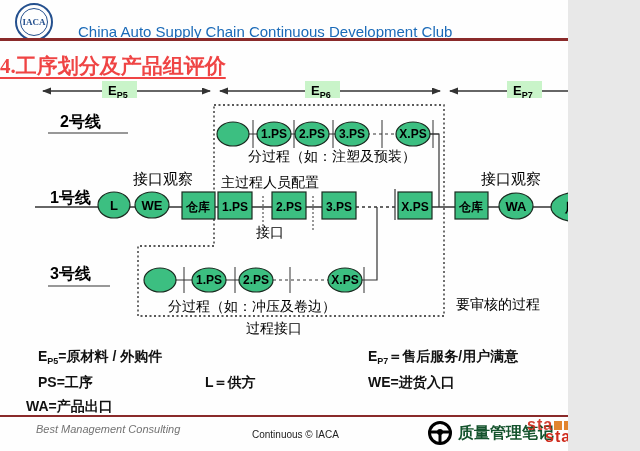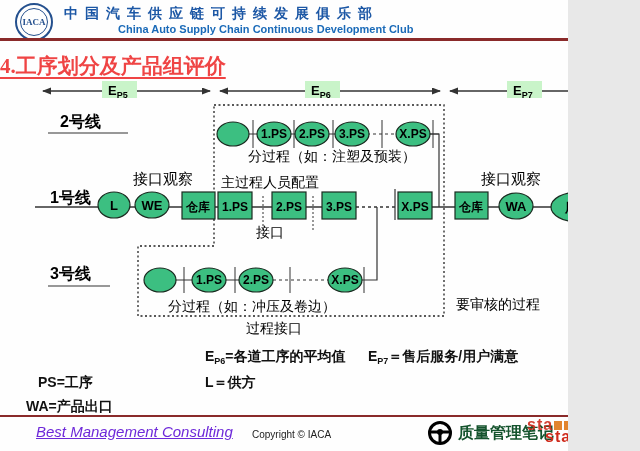--- a/index.html
+++ b/index.html
@@ -5,21 +5,21 @@
   html,body{margin:0;padding:0;background:#e8e8e8;}
   .slide{position:relative;width:568px;height:451px;background:#fefefe;overflow:hidden;
          font-family:"Liberation Sans",sans-serif;color:#111;}
   
   .hdr-rule{position:absolute;left:0;top:38px;width:632px;height:3px;background:#8a2a2a;}
   .logo{position:absolute;left:15px;top:3px;width:34px;height:34px;border:2px solid #24508e;
         border-radius:50%;display:flex;align-items:center;justify-content:center;}
   .logo-inner{width:26px;height:26px;border:1px solid #24508e;border-radius:50%;display:flex;
         align-items:center;justify-content:center;font:bold 9px "Liberation Serif",serif;color:#24508e;}
   .hdr-cn{position:absolute;left:64px;top:5px;font-size:14px;font-weight:bold;color:#1c57a5;letter-spacing:7px;white-space:nowrap;}
-  .hdr-en{position:absolute;left:78px;top:23px;font-size:11px;font-weight:bold;color:#1a6ab8;white-space:nowrap;margin-left:40px;}
+  .hdr-en{position:absolute;left:78px;top:23px;font-size:15px;font-weight:normal;color:#1a6ab8;white-space:nowrap;}
   
   .page-title{position:absolute;left:0;top:52px;width:100%;text-align:left;font-family:"Liberation Serif",serif;
         font-size:21px;font-weight:600;color:#ef4444;text-decoration:underline;text-underline-offset:4px;}
   
   svg.diagram{position:absolute;left:0;top:0;width:640px;height:451px;}
   .shape{fill:#3cbf81;stroke:#1a2b20;stroke-width:1.2;}
   .lbl{font:bold 12px "Liberation Sans",sans-serif;fill:#000;text-anchor:middle;}
   .lblbig{font:bold 13px "Liberation Sans",sans-serif;fill:#000;text-anchor:middle;}
   .cap{font:14px "Liberation Sans",sans-serif;fill:#000;text-anchor:middle;}
   .cap15{font:15px "Liberation Sans",sans-serif;fill:#000;text-anchor:middle;}
@@ -29,41 +29,40 @@
   .wire{stroke:#333;stroke-width:1.5;fill:none;}
   .wire1{stroke:#333;stroke-width:1.2;fill:none;}
   .dash{stroke-dasharray:3 3;}
   .dots{stroke-dasharray:2 2.5;}
   .ephl{fill:#c9f4c9;}
   
   .legend-item{position:absolute;font-size:14px;font-weight:bold;white-space:nowrap;}
   .legend-item .sub{font-size:9px;vertical-align:-3px;}
   
   .ftr-rule{position:absolute;left:0;top:415px;width:640px;height:2px;background:#8a2a2a;}
-  .ftr-left{position:absolute;left:36px;top:423px;font-size:15px;font-style:italic;color:#6d28d9;text-decoration:underline;}
+  .ftr-left{position:absolute;left:36px;top:423px;font-size:11px;font-style:italic;color:#737373;}
   .ftr-copy{position:absolute;left:252px;top:429px;font-size:10px;color:#222;}
   .ftr-brand{position:absolute;left:458px;top:423px;font-size:16px;font-weight:bold;color:#14532d;white-space:nowrap;font-family:Liberation Mono, monospace;}
   .wheel{position:absolute;left:426px;top:419px;width:28px;height:28px;}
   .wm-line{position:absolute;color:#cf2a1b;font-weight:bold;white-space:nowrap;z-index:5;}
   .wm1{left:527px;top:416px;font-size:16px;letter-spacing:1px;opacity:.9;}
   .wm2{left:545px;top:428px;font-size:16px;letter-spacing:1px;}
   .wm-badge{display:inline-block;background:#ef4444;color:#fff;font:bold 10px "Liberation Sans",sans-serif;
         padding:1px 3px;vertical-align:2px;}
   .wm-blk{display:inline-block;width:12px;height:11px;background:#e07818;vertical-align:0px;margin:0 1px;}
   .wm-blk.small{width:8px;height:9px;}
 </style>
 </head>
 <body>
 
 <div class="slide">
 
   <div class="logo">
     <div class="logo-inner">IACA</div>
   </div>
-  <div class="hdr-cn">中国汽车供应链可持续发展俱乐部</div>
   <div class="hdr-en">China Auto Supply Chain Continuous Development Club</div>
   <div class="hdr-rule"></div>
 
   <div class="page-title">4.工序划分及产品组评价</div>
 
   <svg class="diagram" viewBox="0 0 640 451">
     <defs>
       <marker id="ah" markerWidth="9" markerHeight="8" refX="8" refY="3.5" orient="auto-start-reverse" markerUnits="userSpaceOnUse">
         <path d="M0,0 L9,3.5 L0,7 Z" fill="#333"></path>
       </marker>
@@ -178,29 +177,30 @@
       <text class="lbl" x="209" y="284">1.PS</text>
       <text class="lbl" x="256" y="284">2.PS</text>
       <text class="lbl" x="345" y="284">X.PS</text>
       <text class="cap" x="252" y="311">分过程（如：冲压及卷边）</text>
       <text class="cap" x="274" y="333">过程接口</text>
     </g>
 
     <text class="cap" x="498" y="309">要审核的过程</text>
   </svg>
 
-  <div class="legend-item" style="left:205px;top:348px"><span>E</span><span class="sub">P6</span><span>=各道工序的平均值</span></div>
+  <div class="legend-item" style="left:38px;top:348px"><span>E</span><span class="sub">P5</span><span>=原材料 / 外购件</span></div>
   <div class="legend-item" style="left:368px;top:348px"><span>E</span><span class="sub">P7</span><span>＝售后服务/用户满意</span></div>
   <div class="legend-item" style="left:38px;top:374px"><span>PS</span><span>=工序</span></div>
   <div class="legend-item" style="left:205px;top:374px"><span>L</span><span>＝供方</span></div>
+  <div class="legend-item" style="left:368px;top:374px"><span>WE</span><span>=进货入口</span></div>
   <div class="legend-item" style="left:26px;top:398px"><span>WA</span><span>=产品出口</span></div>
 
   <div class="ftr-rule"></div>
   <div class="ftr-left">Best Management Consulting</div>
-  <div class="ftr-copy">Copyright © IACA</div>
+  <div class="ftr-copy">Continuous © IACA</div>
   <svg class="wheel" viewBox="0 0 28 28">
     <circle cx="14" cy="14" r="10.5" fill="none" stroke="#000" stroke-width="3"></circle>
     <line x1="5" y1="13" x2="23" y2="13" stroke="#000" stroke-width="3"></line>
     <line x1="14" y1="14" x2="14" y2="23" stroke="#000" stroke-width="3"></line>
     <circle cx="14" cy="13" r="3" fill="#000"></circle>
   </svg>
   <div class="ftr-brand">质量管理笔记</div>
   <div class="wm-line wm1"><span>sta</span><span class="wm-blk small"></span><span class="wm-blk small"></span><span>om</span></div>
   <div class="wm-line wm2"><span>stap</span><span class="wm-badge">75</span><span class="wm-blk"></span><span>om</span></div>
 

